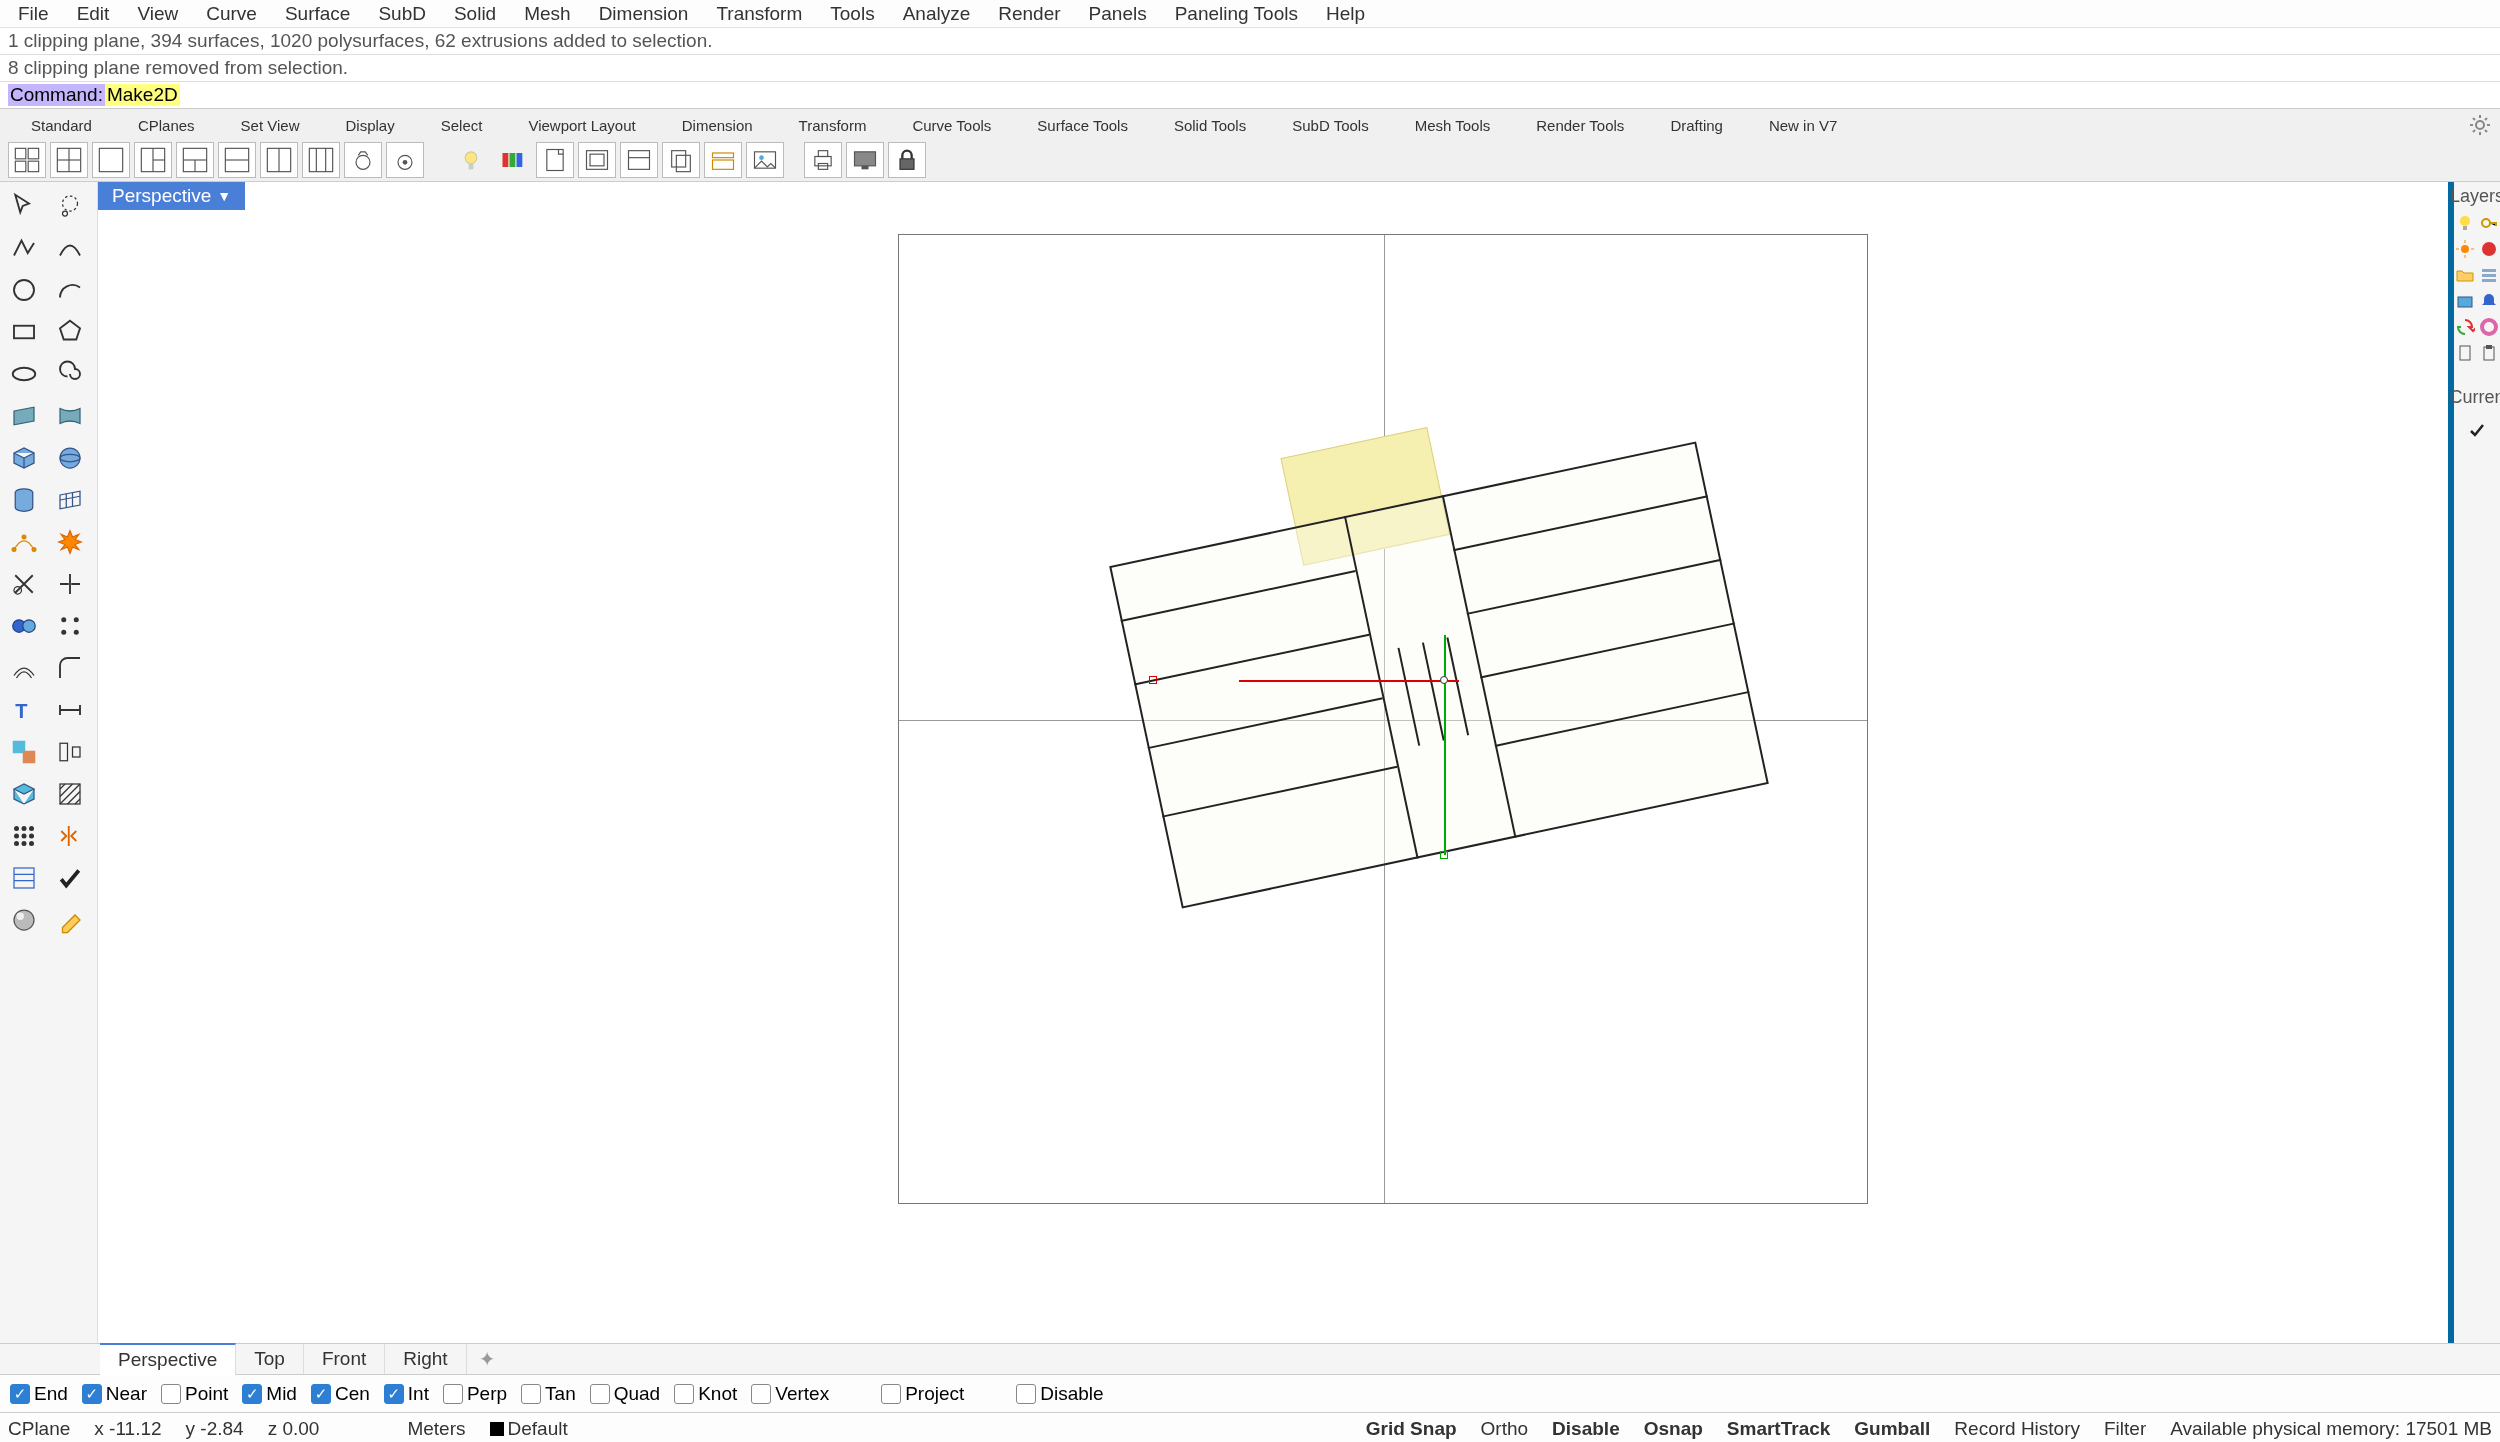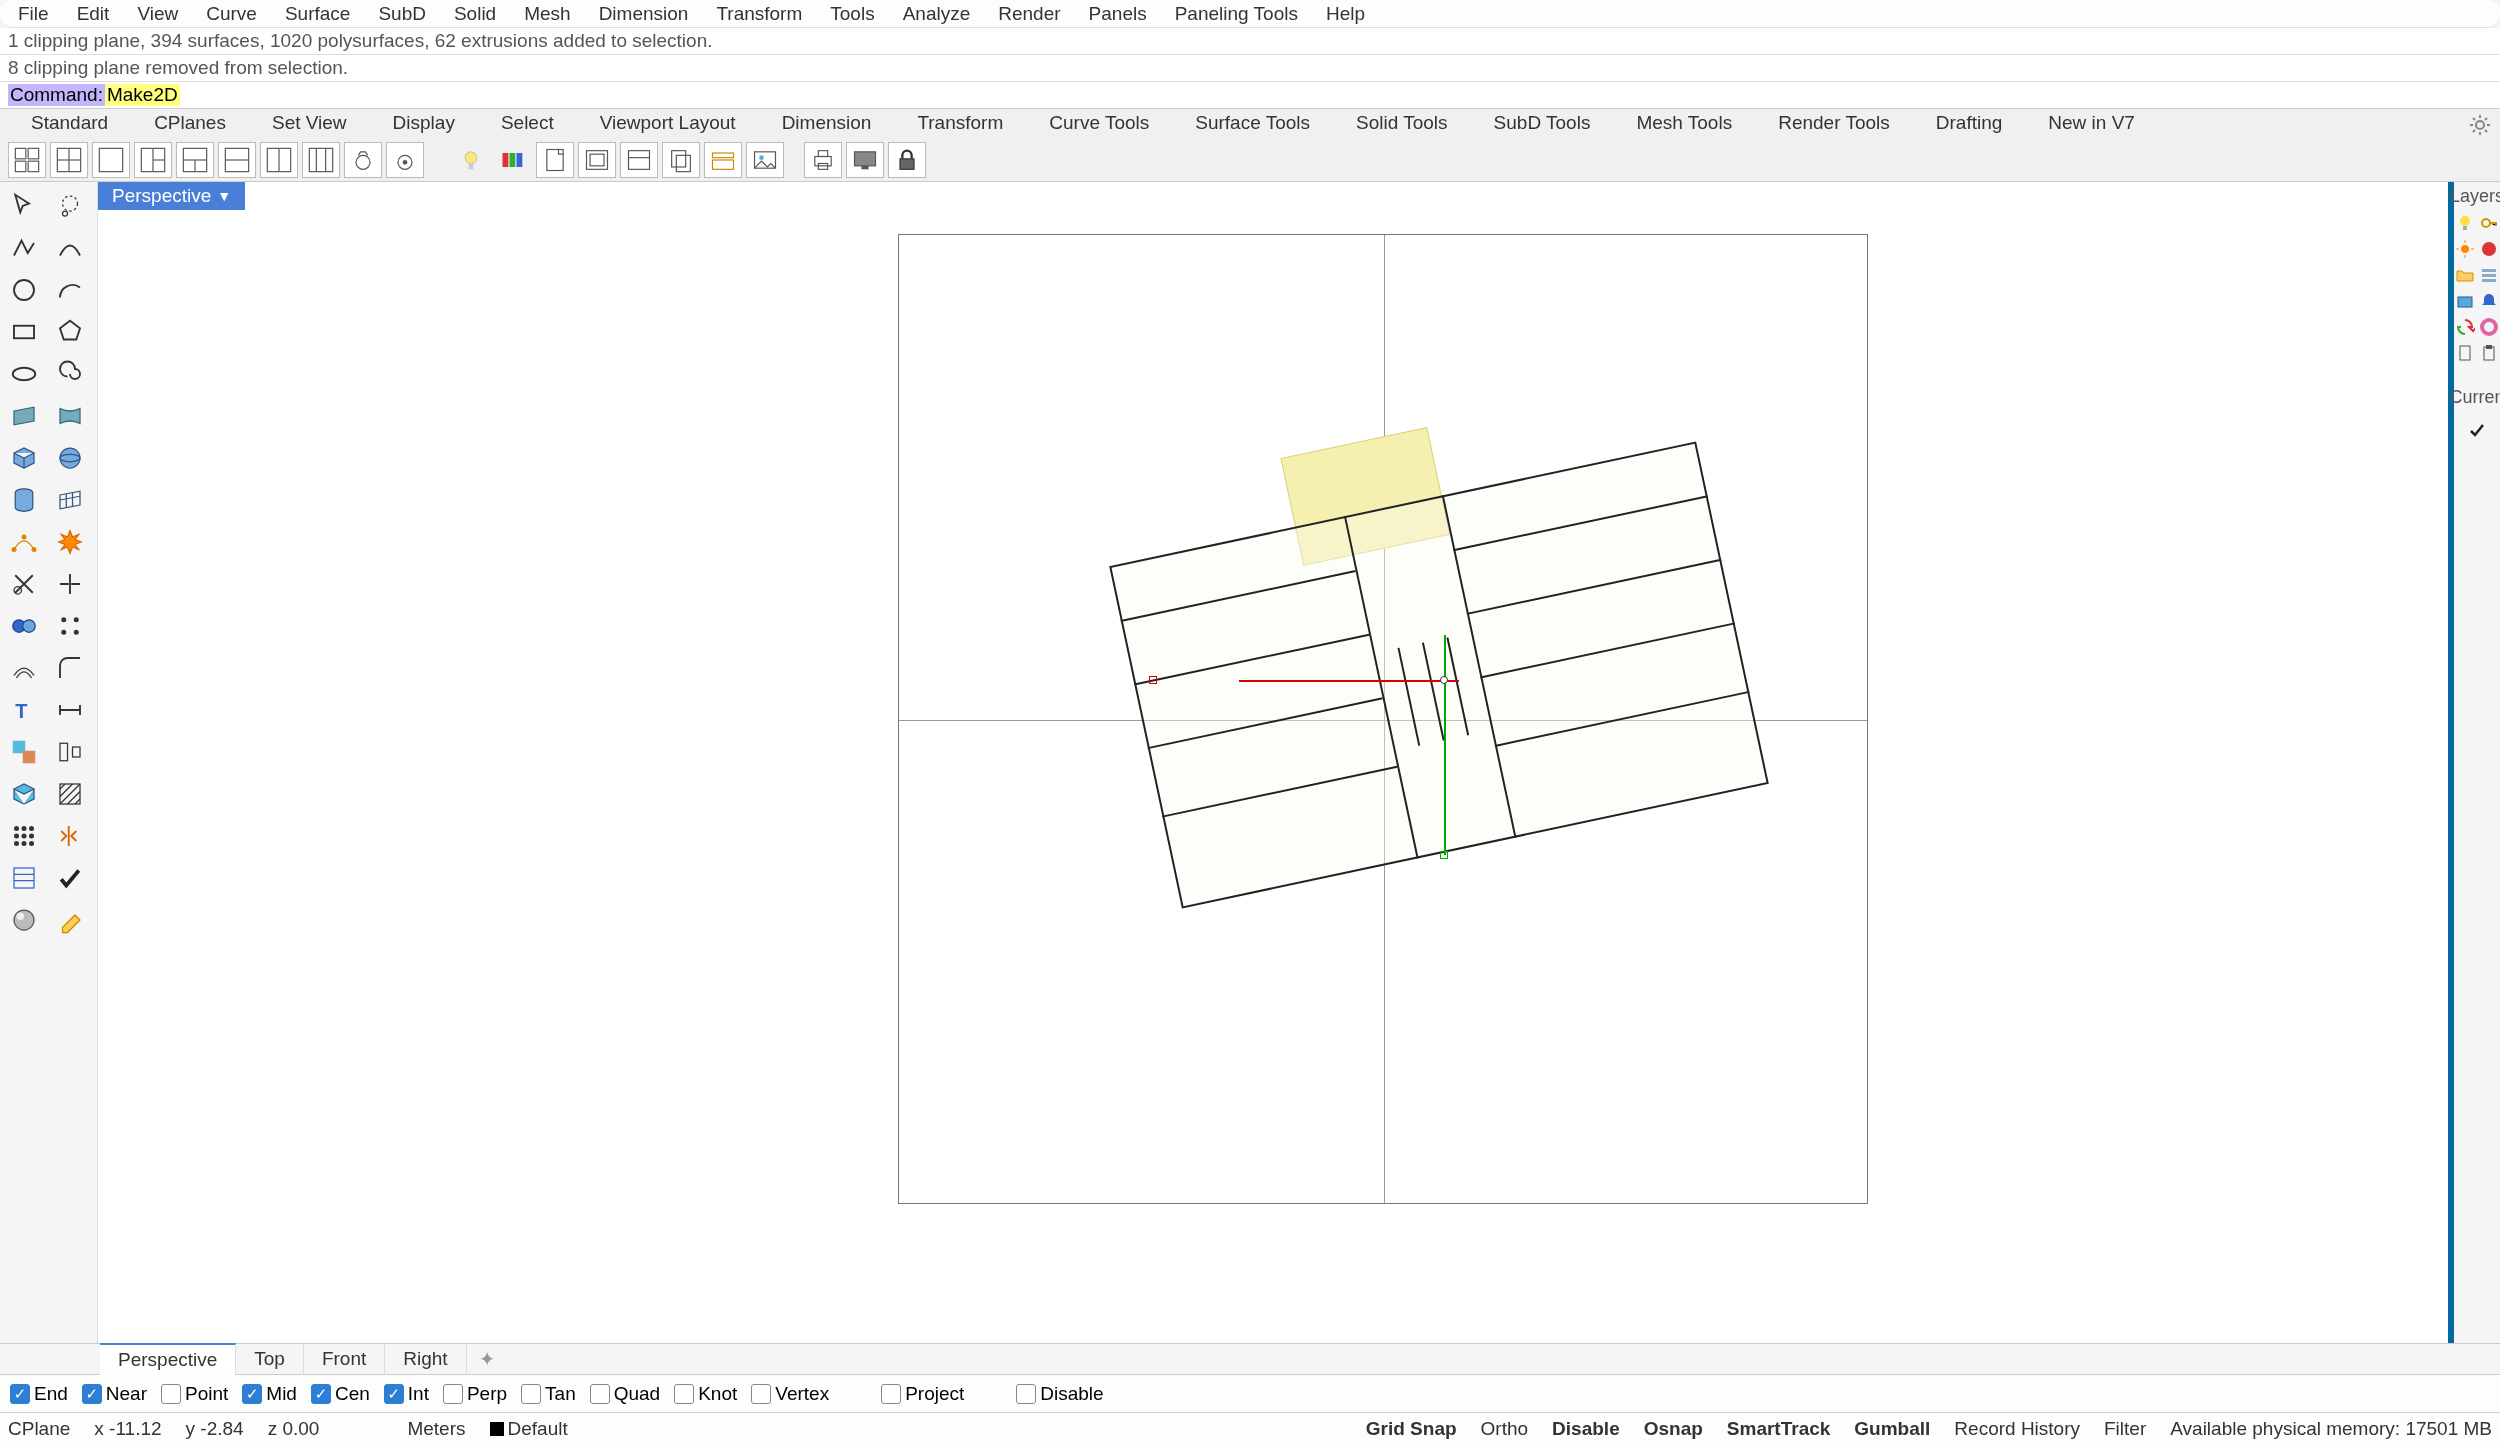--- a/index.html
+++ b/index.html
@@ -1,30 +1,30 @@
 <!DOCTYPE html>
 <html><head>
 <meta charset="utf-8">
 <style>
 * { margin: 0; padding: 0; box-sizing: border-box; font-family: "Segoe UI", Arial, sans-serif; }
 body { width: 2500px; height: 1442px; background: #f5f5f5; overflow: hidden; font-size: 20px; }
 
 
-.menu-bar { height: 28px; background: #fdfdfd; display: flex; align-items: center; padding: 0 4px; border-bottom: 1px solid #e0e0e0; border-radius: 13px; }
+.menu-bar { height: 28px; background: #fdfdfd; display: flex; align-items: center; padding: 0 4px; border-bottom: 1px solid #e0e0e0; }
 .menu-item { padding: 2px 14px; font-size: 19px; color: #333; cursor: pointer; }
 
 
 .cmd-history { background: #fff; padding: 2px 8px; font-size: 19px; color: #555; border-bottom: 1px solid #ddd; }
 .cmd-line { background: #fff; padding: 2px 8px; font-size: 19px; display: flex; align-items: center; }
 .cmd-label { background: #c4b5fd; color: #000; padding: 0 2px; }
 .cmd-text { background: #ffff80; color: #000; padding: 0 2px; text-align: center; }
 
 
 .tab-row { height: 30px; background: #f0f0f0; display: flex; align-items: flex-end; border-top: 1px solid #ccc; padding-left: 8px; position: relative; }
-.tab { padding: 4px 22px; font-size: 19px; color: #333; border: 1px solid transparent; border-bottom: none; cursor: pointer; }
+.tab { padding: 4px 22px; font-size: 15px; color: #333; border: 1px solid transparent; border-bottom: none; cursor: pointer; }
 .gear-right { position: absolute; right: 8px; top: 4px; width: 24px; height: 24px; }
 
 
 .toolbar-row { height: 44px; background: #f0f0f0; border-bottom: 1px solid #ccc; display: flex; align-items: center; padding-left: 8px; gap: 4px; }
 .tb-icon { width: 38px; height: 36px; border: 1px solid #bbb; background: #fff; display: flex; align-items: center; justify-content: center; cursor: pointer; }
 .tb-icon svg { width: 28px; height: 28px; }
 .tb-sep { width: 20px; }
 
 
 .main { display: flex; height: calc(1442px - 28px - 50px - 28px - 30px - 44px - 31px - 38px - 32px); }

